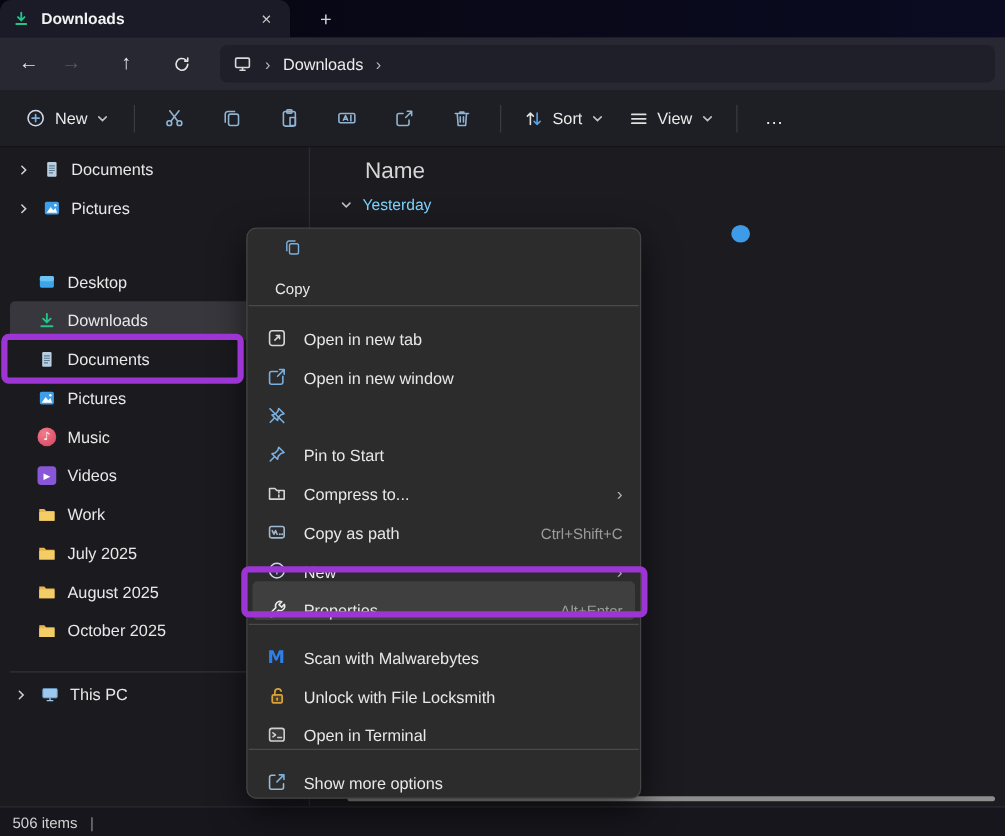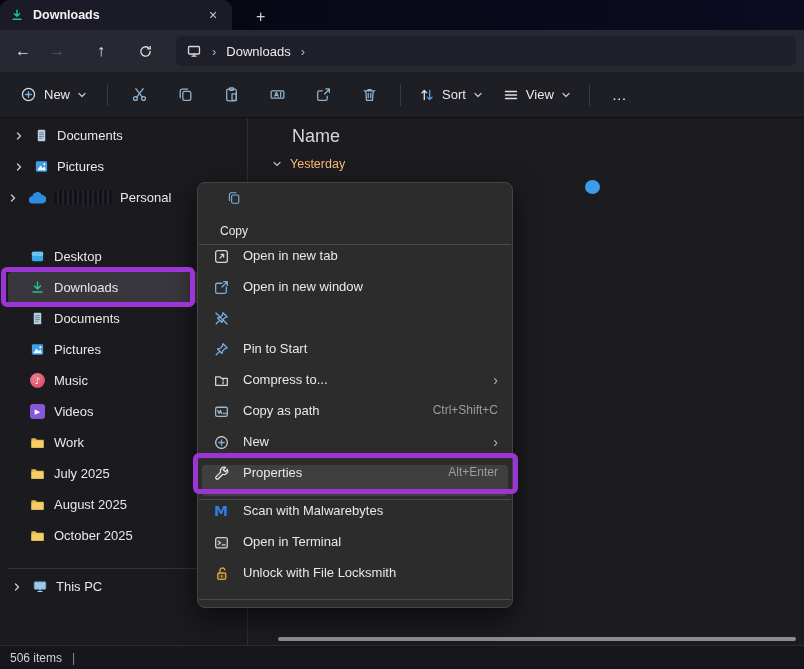--- a/index.html
+++ b/index.html
@@ -55,21 +55,21 @@
   .side-spacer { height:28px; }
   .side-sep { height:1px; background:#33333b; margin:17px 10px 2px 8px; }
   .redacted { width:58px; height:15px; border-radius:2px;
               background:repeating-linear-gradient(90deg,#121218 0 3px,#23232b 3px 5px); }
   .sel-bg { position:absolute; left:8px; top:0; right:10px; bottom:0; background:#37373d; border-radius:4px; z-index:-1; }
   .side-row.selected { position:relative; z-index:0; }
 
   .main { position:absolute; left:248px; top:0; width:556px; height:527px; background:#1b1b20; }
   .col-header { padding:8px 0 2px 44px; font-size:18px; color:#d6d6d6; }
   .group-row { display:flex; align-items:center; gap:8px; padding:8px 0 0 24px;
-               font-size:12.5px; color:#fdba74; }
+               font-size:12.5px; color:#7dd3fc; }
   .hidden-file-dot { position:absolute; left:337px; top:62px; width:15px; height:14px;
                      border-radius:50%; background:#3d9be8; }
   .hscrollbar { position:absolute; left:30px; top:519px; width:518px; height:4px;
                 background:#8d8d8d; border-radius:2px; }
 
   
   .statusbar { position:absolute; left:0; top:645px; width:804px; height:24px;
                background:#16161c; border-top:1px solid #2b2b33;
                display:flex; align-items:center; gap:10px; padding-left:10px;
                font-size:12px; color:#d2d2d2; }
@@ -78,21 +78,21 @@
   
   .ctxmenu { position:absolute; left:197px; top:182px; width:316px;
              background:#2c2c2c; border:1px solid #454545; border-radius:8px;
              box-shadow:0 10px 28px rgba(0,0,0,.55); z-index:50; padding:4px 0;
              font-size:13px; color:#e8e8e8; }
   .quick-row { height:54px; display:flex; align-items:center; padding-left:12px; }
   .quick-btn { width:48px; height:48px; border-radius:4px; display:flex; flex-direction:column;
                align-items:center; justify-content:center; gap:18px; }
   .quick-btn span { font-size:12px; color:#e8e8e8; }
   .msep { height:1px; background:#4a4a4a; margin:3px 1px; }
-  .mrow { height:31px; display:flex; align-items:flex-start; gap:13px; margin:0 4px;
+  .mrow { height:31px; display:flex; align-items:flex-end; gap:13px; margin:0 4px;
           padding:0 10px; border-radius:4px; }
   .mrow .mic { width:18px; display:flex; justify-content:center; }
   .mrow .mlabel { flex:1; white-space:nowrap; }
   .mrow .mshort { color:#9c9c9c; font-size:12px;margin-left:15px; }
   .mrow .msub { color:#b5b5b5; font-size:14px; }
   .mrow.hl { background:#3f3f3f; }
   .mbam-m { font-weight:800; font-size:14px; color:#2e7fe8; font-family:"DejaVu Sans",sans-serif; }
 
   
   .anno { position:absolute; border:5px solid #9c35d4; border-radius:6px;
@@ -252,34 +252,20 @@
         <span>
           <svg width="15" height="15" viewBox="0 0 16 16">
               <rect x="2" y="2.5" width="12" height="11" rx="1.5" fill="#3f9ee8"></rect>
               <polygon points="3.5,12 7,7 9.2,9.8 11,7.8 12.5,12" fill="#fff"></polygon>
               <circle cx="11" cy="5.5" r="1.1" fill="#fff"></circle>
             </svg>
         </span>
         <span>Pictures</span>
       </div>
 
-      <div class="side-row" style="padding-left:8px">
-        <span class="chev">
-          <svg width="10" height="10" viewBox="0 0 10 10" fill="none" stroke="#cfcfcf" stroke-width="1.3" stroke-linecap="round">
-              <path d="M3.5 2 6.5 5 3.5 8"></path>
-            </svg>
-        </span>
-        <span>
-          <svg width="18" height="14" viewBox="0 0 18 13">
-              <path d="M4.6 12a3.6 3.6 0 0 1-.2-7.2 5 5 0 0 1 9.5-1.2 3.2 3.2 0 0 1 .5 8.4z" fill="#2f8ce0"></path>
-            </svg>
-        </span>
-        <span class="redacted"></span>
-        <span>Personal</span>
-      </div>
 
       <div class="side-spacer"></div>
 
       <div class="side-row quick">
         <span>
           <svg width="15" height="15" viewBox="0 0 16 16">
               <rect x="2" y="3" width="12" height="10" rx="1.5" fill="#3ba7ea"></rect>
               <rect x="2" y="3" width="12" height="4.5" rx="1.5" fill="#6cc2f2"></rect>
             </svg>
         </span>
@@ -502,41 +488,50 @@
 
     <div class="mrow">
       <span class="mic">
         <span class="mbam-m">M</span>
       </span>
       <span class="mlabel">Scan with Malwarebytes</span>
     </div>
 
     <div class="mrow">
       <span class="mic">
-        <svg width="17" height="17" viewBox="0 0 16 16" fill="none" stroke="#cfcfcf" stroke-width="1.2" stroke-linecap="round" stroke-linejoin="round">
-          <rect x="2.5" y="3.5" width="11" height="9.5" rx="1.8" fill="#3a3a3a"></rect>
-          <path d="M5 6.8l2 1.5-2 1.5M8.7 10.3h2.8"></path>
-        </svg>
-      </span>
-      <span class="mlabel">Open in Terminal</span>
-    </div>
-
-    <div class="mrow">
-      <span class="mic">
         <svg width="17" height="17" viewBox="0 0 16 16" fill="none" stroke="#d9a33a" stroke-width="1.3" stroke-linecap="round" stroke-linejoin="round">
           <rect x="4.5" y="7.5" width="7.5" height="6" rx="1" fill="#8a6a2a" fill-opacity="0.35"></rect>
           <path d="M6.5 7.5V5.3a2.4 2.4 0 0 1 4.7-.7"></path>
           <path d="M8.2 10v1.3"></path>
         </svg>
       </span>
       <span class="mlabel">Unlock with File Locksmith</span>
     </div>
 
+    <div class="mrow">
+      <span class="mic">
+        <svg width="17" height="17" viewBox="0 0 16 16" fill="none" stroke="#cfcfcf" stroke-width="1.2" stroke-linecap="round" stroke-linejoin="round">
+          <rect x="2.5" y="3.5" width="11" height="9.5" rx="1.8" fill="#3a3a3a"></rect>
+          <path d="M5 6.8l2 1.5-2 1.5M8.7 10.3h2.8"></path>
+        </svg>
+      </span>
+      <span class="mlabel">Open in Terminal</span>
+    </div>
+
     <div class="msep"></div>
 
+    <div class="mrow">
+      <span class="mic">
+        <svg width="17" height="17" viewBox="0 0 16 16" fill="none" stroke-linecap="round" stroke-linejoin="round">
+          <path d="M6.5 3H4A1.5 1.5 0 0 0 2.5 4.5V12A1.5 1.5 0 0 0 4 13.5h7.5A1.5 1.5 0 0 0 13 12V9.5" stroke="#9fb8cf" stroke-width="1.2"></path>
+          <path d="M8 8 13.3 2.7M9.8 2.7h3.5v3.5" stroke="#7ab0e0" stroke-width="1.2"></path>
+        </svg>
+      </span>
+      <span class="mlabel">Show more options</span>
+    </div>
   </div>
 
   <div class="anno anno-downloads"></div>
   <div class="anno anno-properties"></div>
 
   <div class="statusbar">
     <span>506 items</span>
     <span class="status-div">|</span>
   </div>
 

